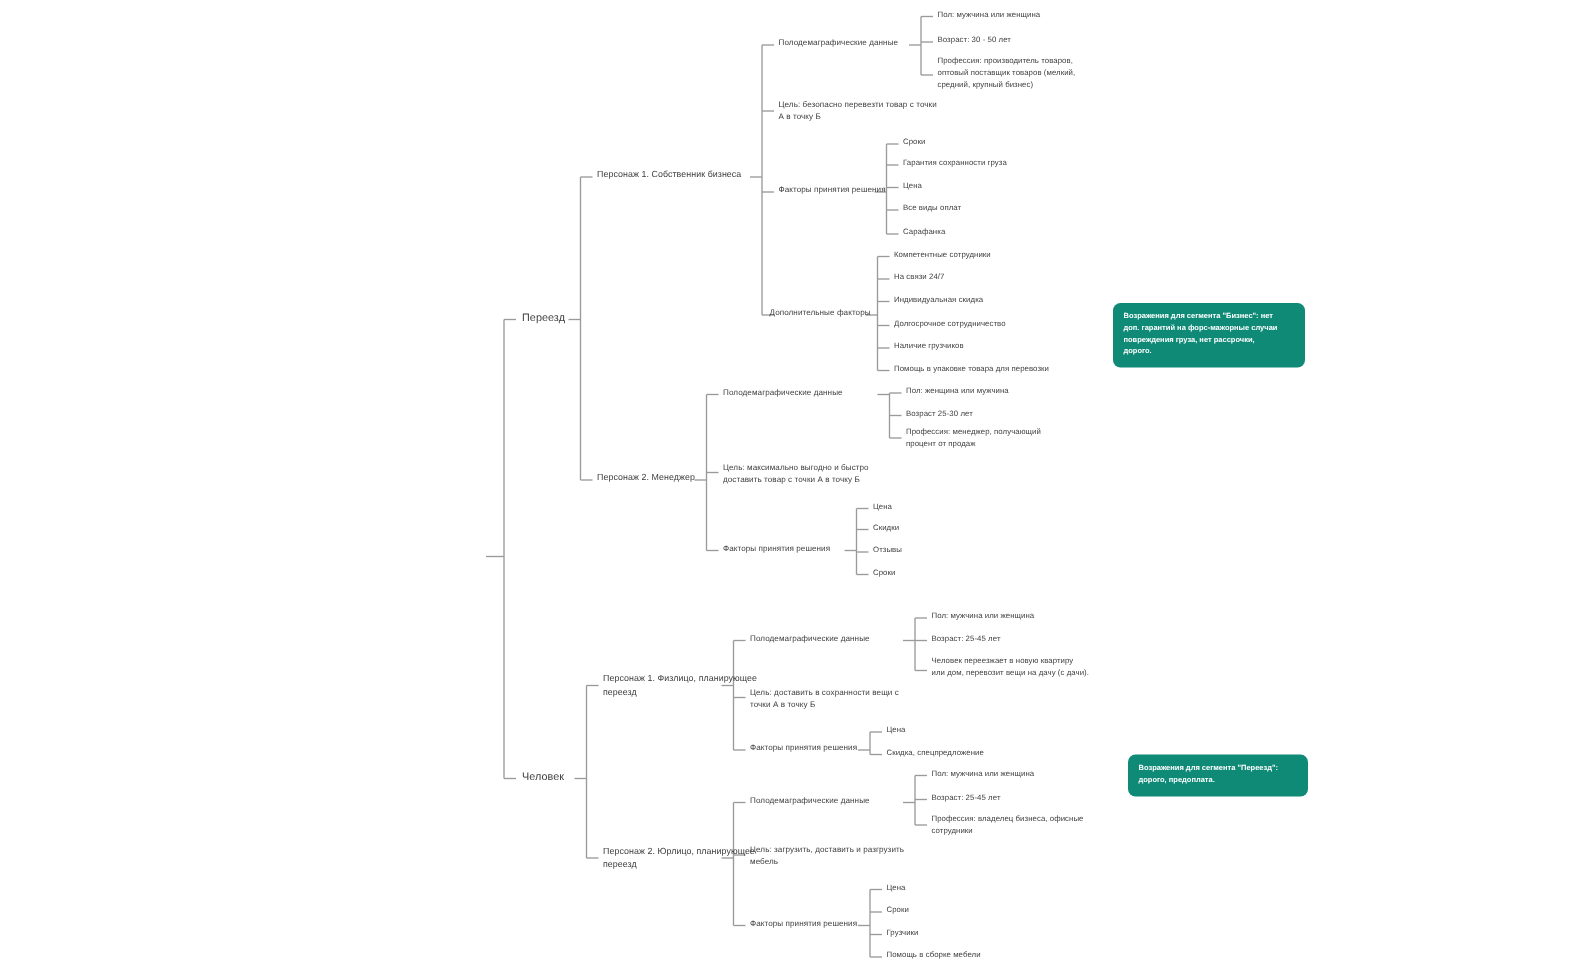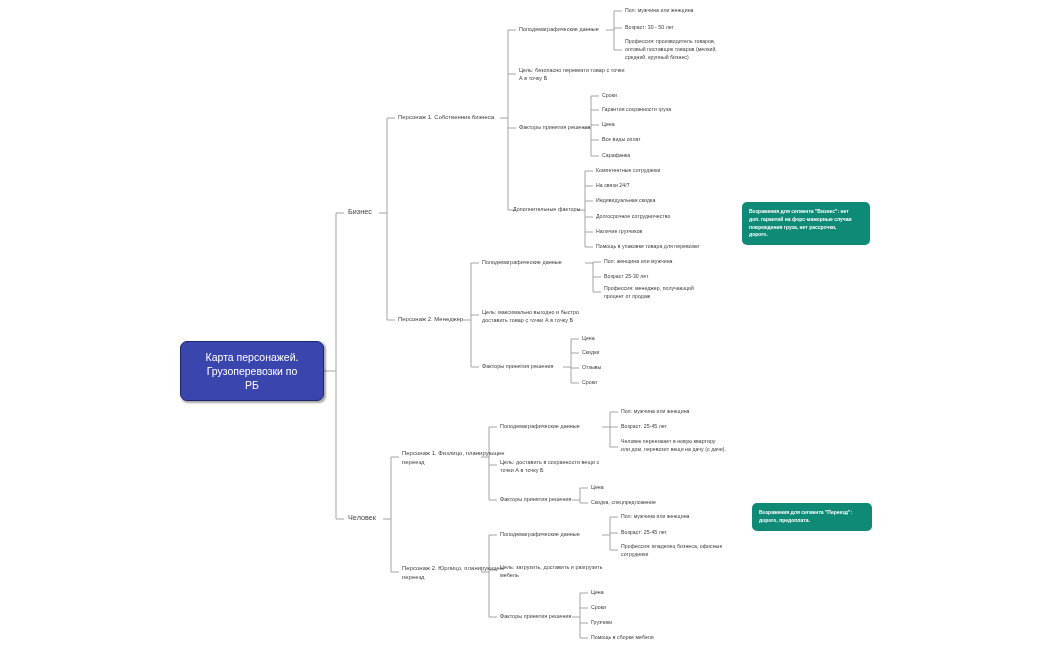--- a/index.html
+++ b/index.html
@@ -183,25 +183,22 @@
 
       <path d="M572,617 L580,617"></path>
       <path d="M580,593 L580,638"></path>
       <path d="M580,593 L588,593"></path>
       <path d="M580,608 L588,608"></path>
       <path d="M580,623 L588,623"></path>
       <path d="M580,638 L588,638"></path>
     </g>
   </svg>
 
-  <div class="root-node">Карта персонажей.
-Грузоперевозки по
-РБ</div>
-
-  <div class="node lvl1" style="left:348px; top:207px;">Бизнес</div>
+
+  <div class="node lvl1" style="left:348px; top:207px;">Переезд</div>
   <div class="node lvl1" style="left:348px; top:513px;">Человек</div>
 
   <div class="node lvl2" style="left:398px; top:113px;">Персонаж 1. Собственник бизнеса</div>
 
   <div class="node lvl3" style="left:519px; top:25px;">Полодемаграфические данные</div>
   <div class="node lvl4" style="left:625px; top:7px;">Пол: мужчина или женщина</div>
   <div class="node lvl4" style="left:625px; top:24px;">Возраст: 30 - 50 лет</div>
   <div class="node lvl4" style="left:625px; top:38px;">Профессия: производитель товаров,
 оптовый поставщик товаров (мелкий,
 средний, крупный бизнес)</div>

